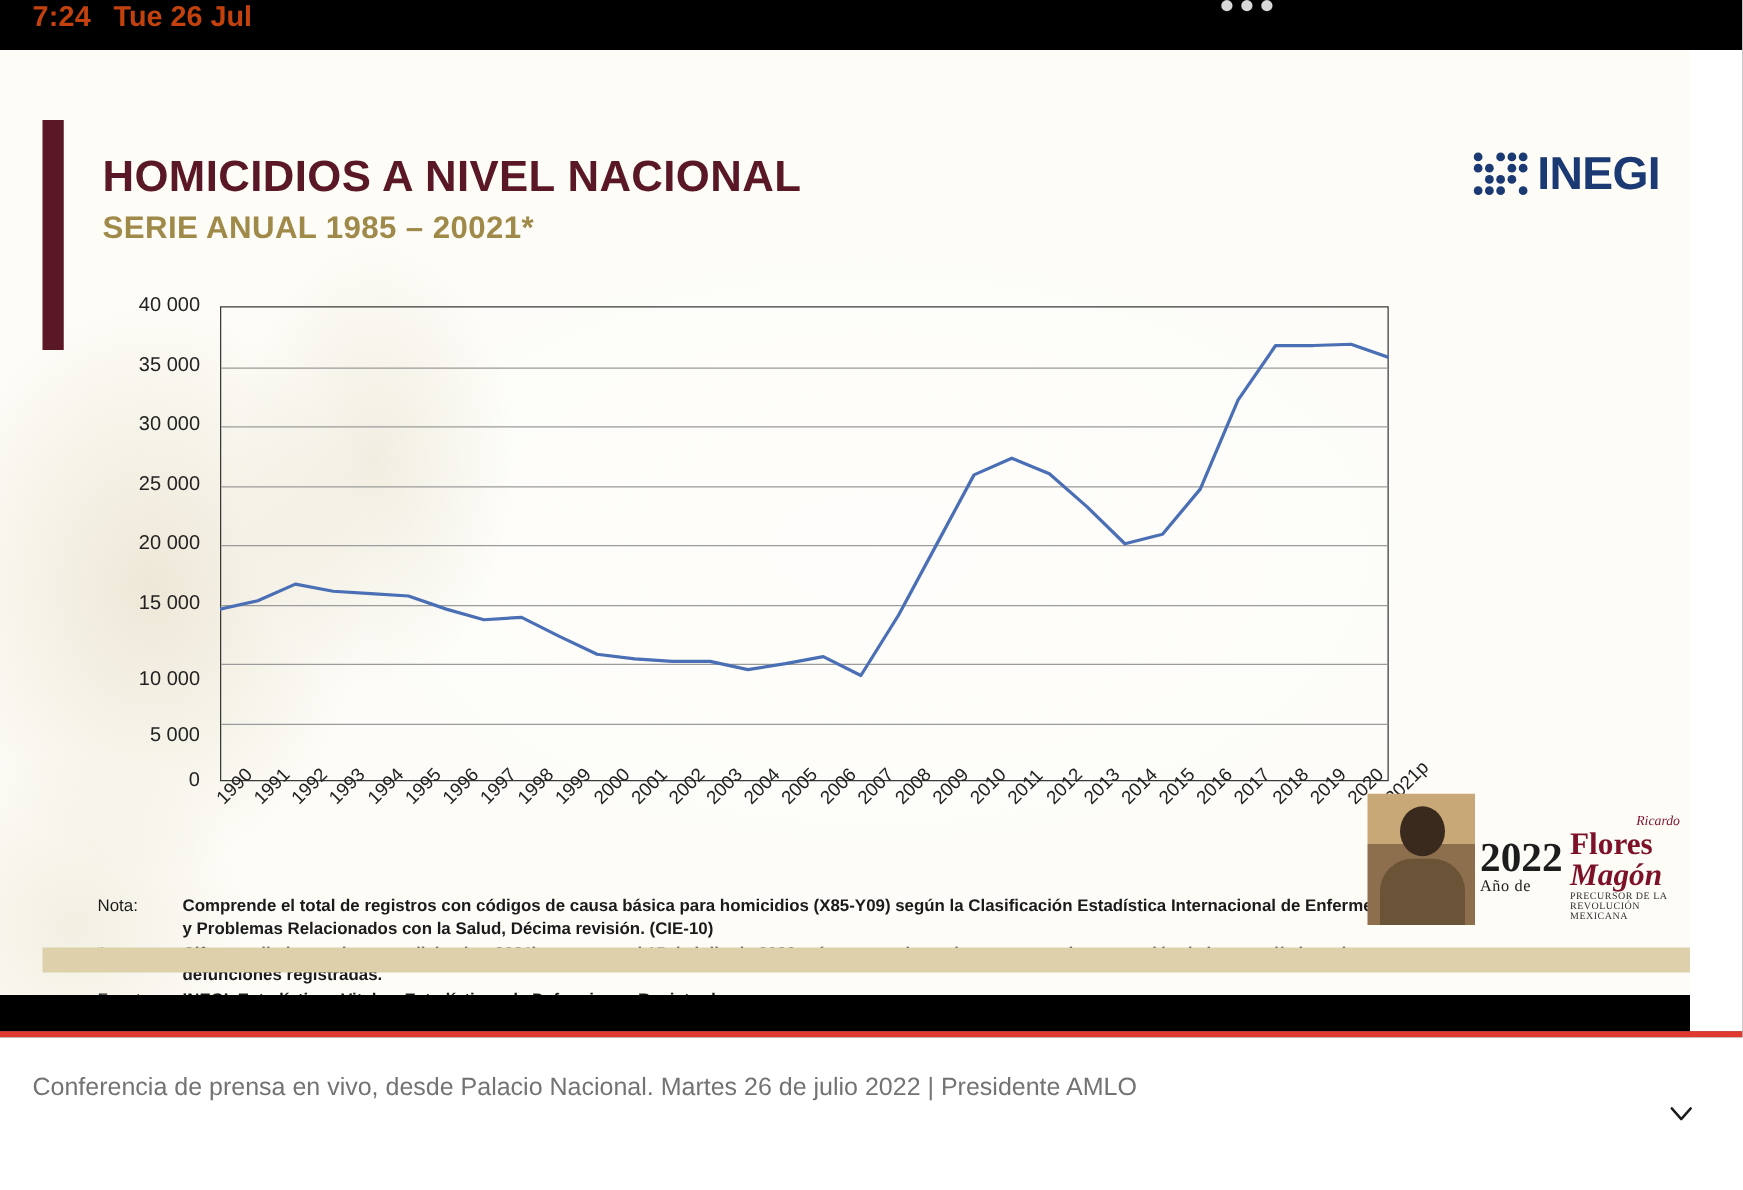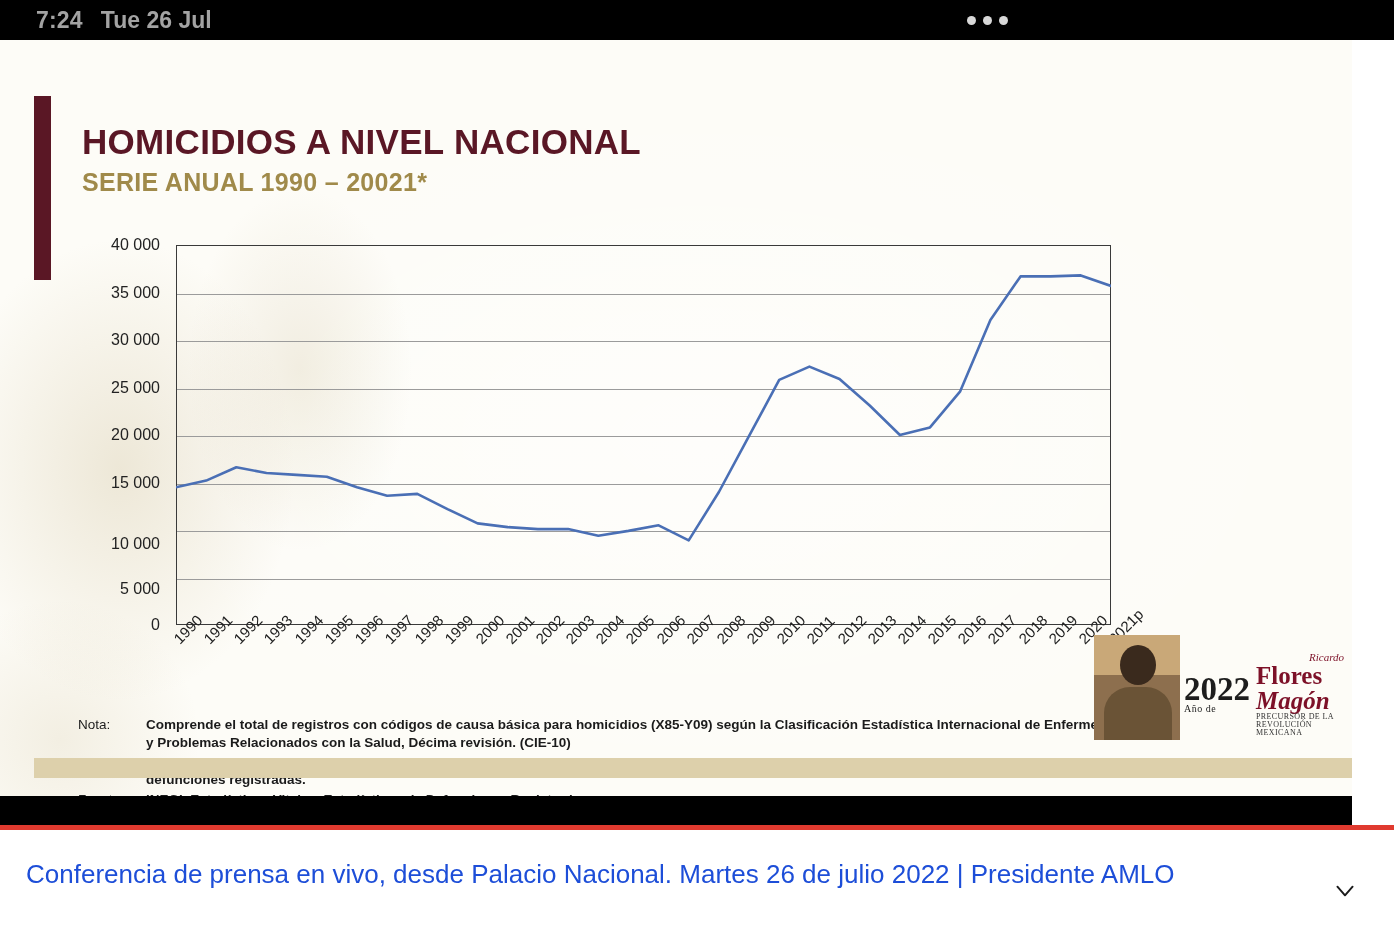--- a/index.html
+++ b/index.html
@@ -6,23 +6,23 @@
   html, body {
     width: 1394px; height: 952px;
     background: #ffffff;
     font-family: "Liberation Sans", sans-serif;
     overflow: hidden;
   }
   
   .statusbar {
     height: 40px; width: 100%;
     background: #000000;
-    display: flex; align-items: center;
-    padding: 0 36px;
-    color: #a3a3a3;
+    display: flex; align-items: flex-start;
+    padding: 0 26px;
+    color: #c2410c;
   }
   .statusbar .time {
     font-size: 23px; font-weight: bold;
     letter-spacing: .2px;
   }
   .statusbar .date {
     font-size: 23px; font-weight: bold;
     margin-left: 18px;
   }
   .statusbar .spacer { flex: 1; }
@@ -160,21 +160,21 @@
   .emblem .txtblock {
     flex: 1; height: 92px;
     background: #fdfcf7;
     display: flex; align-items: center; gap: 6px;
     padding-left: 4px;
   }
   .emblem .yr {
     font-family: "Liberation Serif", serif;
     font-weight: bold; font-size: 33px; color: #1d1d1d; line-height: .9;
   }
-  .emblem .yr small { display: block; font-size: 10px; font-weight: normal; letter-spacing: .5px; }
+  .emblem .yr small { display: block; font-size: 13px; font-weight: normal; letter-spacing: .5px; }
   .emblem .nm {
     font-family: "Liberation Serif", serif;
     color: #7d1128; line-height: 1;
   }
   .emblem .nm .r { font-size: 11px; font-style: italic; text-align: right; }
   .emblem .nm .f { font-size: 25px; font-weight: bold; }
   .emblem .nm .m { font-size: 25px; font-weight: bold; font-style: italic; }
   .emblem .nm .p { font-size: 8px; color: #333; letter-spacing: .4px; }
 
   .goldbar {
@@ -196,21 +196,21 @@
 
   
   .caption {
     position: relative;
     width: 1394px; height: 117px;
     background: #ffffff;
     padding: 26px 30px 0 26px;
     display: flex;
   }
   .caption .title {
-    font-size: 26px; line-height: 1.45; color: #1d4ed8;
+    font-size: 20px; line-height: 1.45; color: #737373;
     max-width: 1230px;
   }
   .chev {
     position: absolute; right: 36px; top: 48px;
     width: 26px; height: 26px;
   }
   .chev svg { display: block; }
 </style>
 </head>
 <body>
@@ -226,23 +226,48 @@
     </span>
 </div>
 
 <div class="player">
   <div class="slide">
     <div class="wm"></div>
     <div class="leftbar"></div>
 
     <div class="title-block">
       <div class="title-main">HOMICIDIOS A NIVEL NACIONAL</div>
-      <div class="title-sub">SERIE ANUAL 1990 – 20021*</div>
-    </div>
-
+      <div class="title-sub">SERIE ANUAL 1985 – 20021*</div>
+    </div>
+
+    <div class="inegi">
+      <span class="glyph">
+        <i></i>
+          <i class="off"></i>
+          <i></i>
+          <i></i>
+          <i></i>
+        <i></i>
+          <i></i>
+          <i class="off"></i>
+          <i></i>
+          <i></i>
+        <i class="off"></i>
+          <i></i>
+          <i></i>
+          <i></i>
+          <i class="off"></i>
+        <i></i>
+          <i></i>
+          <i></i>
+          <i class="off"></i>
+          <i></i>
+      </span>
+      <span class="word">INEGI</span>
+    </div>
 
     <div class="chart-wrap">
       <div class="ylabels">
           <span style="top: 380px;">0</span>
           <span style="top: 344px;">5 000</span>
           <span style="top: 299px;">10 000</span>
           <span style="top: 237.5px;">15 000</span>
           <span style="top: 190px;">20 000</span>
           <span style="top: 142.5px;">25 000</span>
           <span style="top: 95px;">30 000</span>

